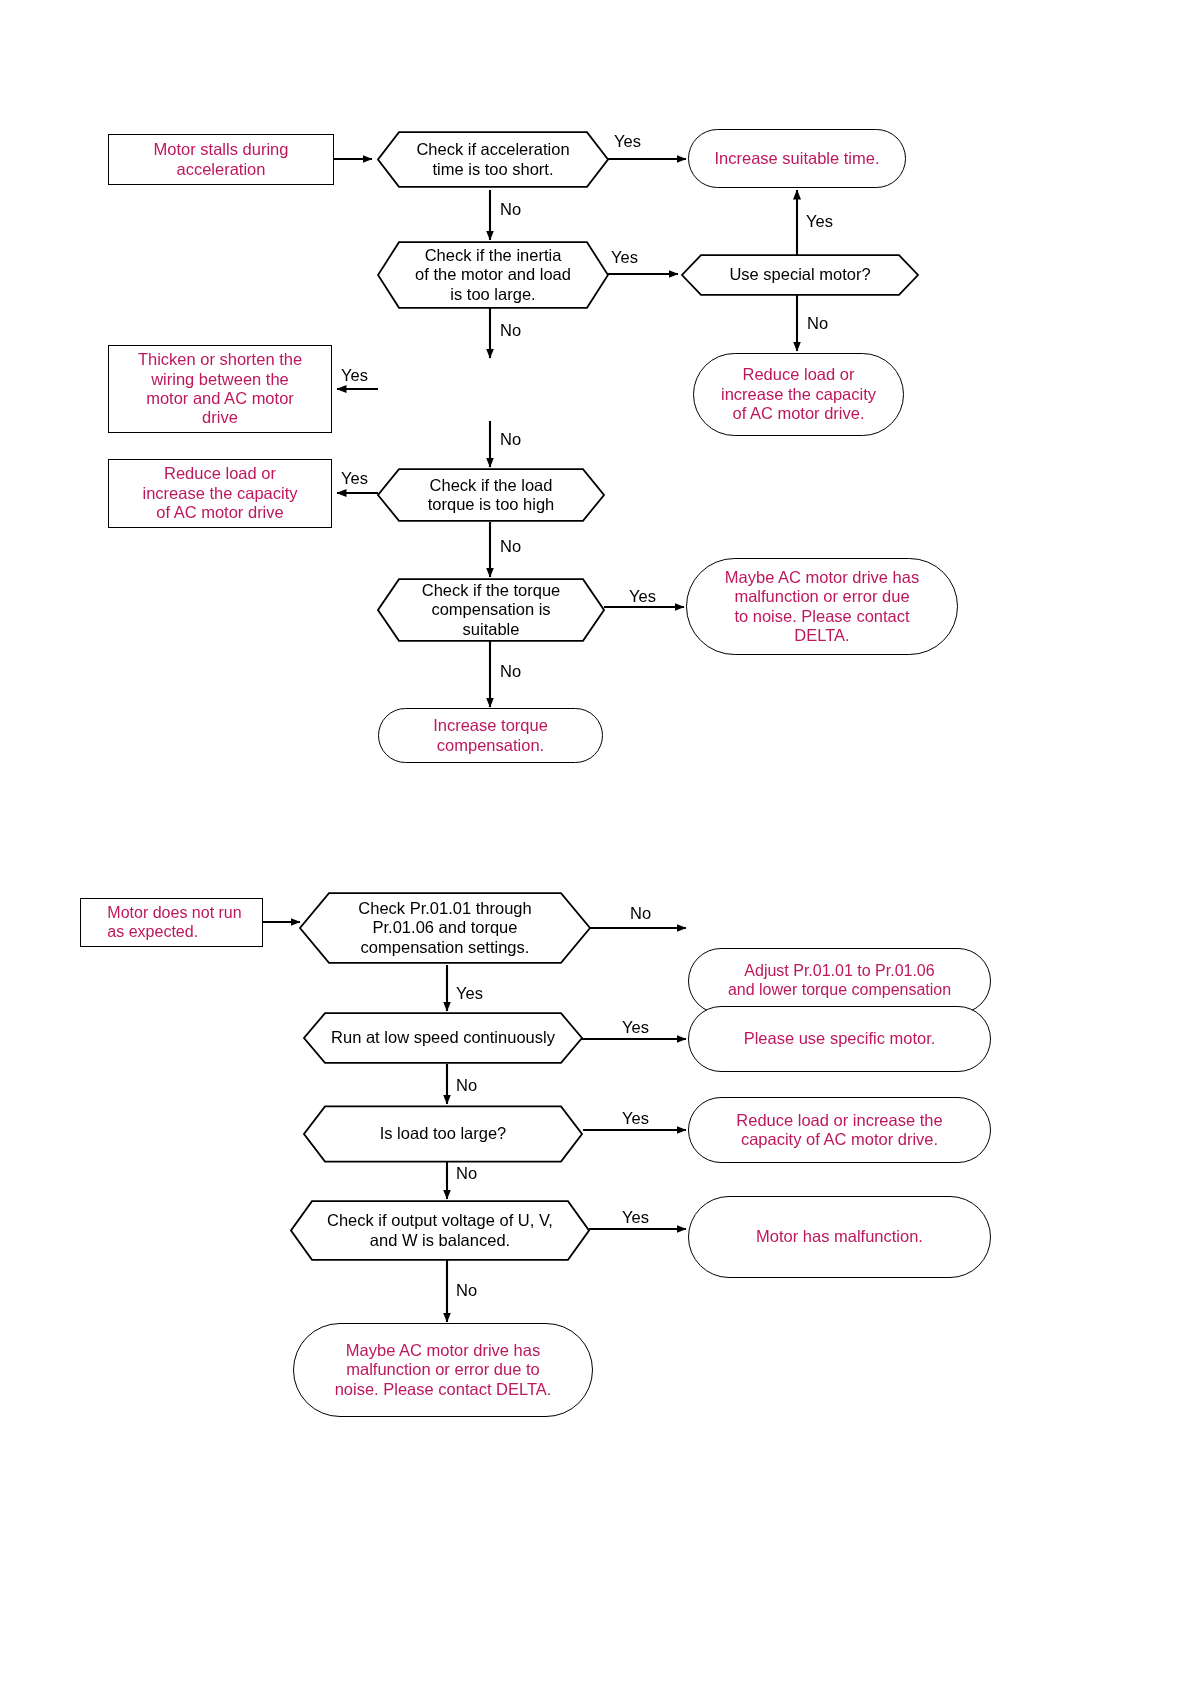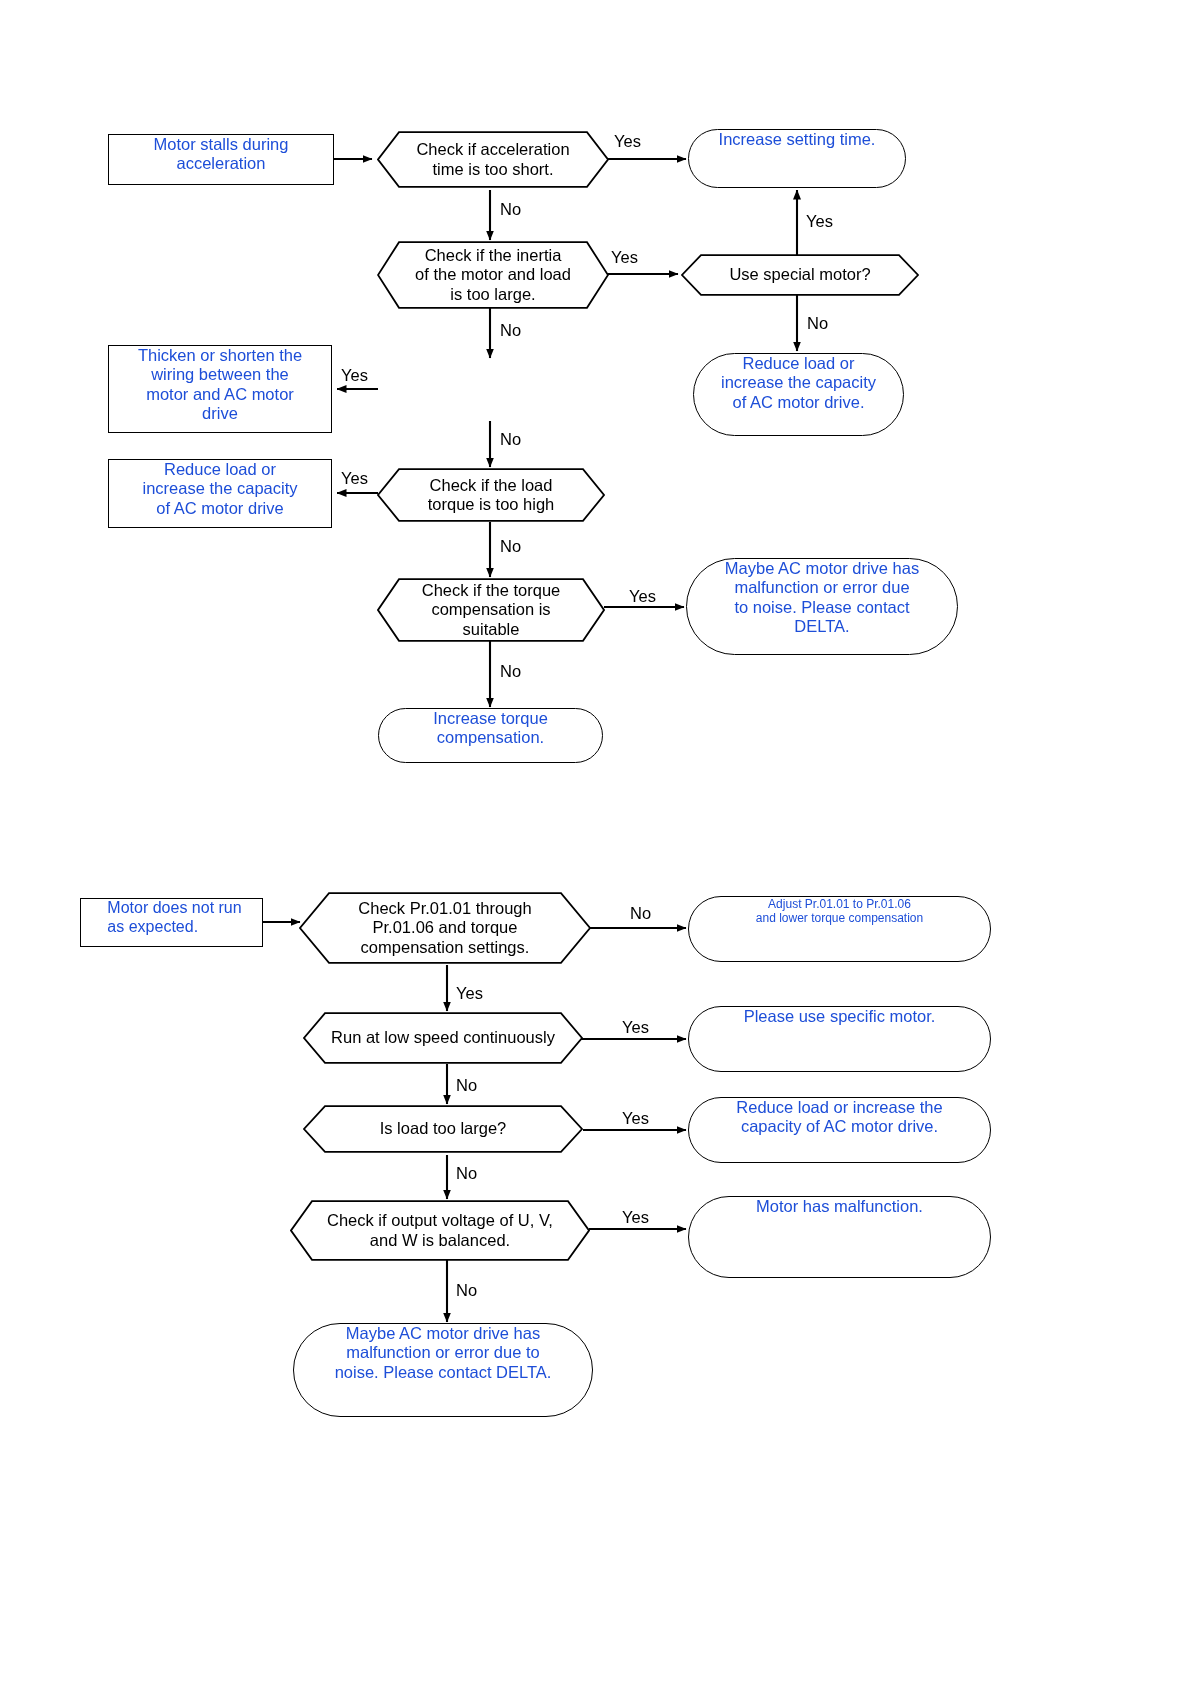--- a/index.html
+++ b/index.html
@@ -28,26 +28,26 @@
     left: 0; top: 0;
     width: 1191px;
     height: 1684px;
     pointer-events: none;
   }
 
   .node {
     position: absolute;
     box-sizing: border-box;
     display: flex;
-    align-items: flex-start;
+    align-items: center;
     justify-content: center;
     text-align: center;
     font-size: 16.5px;
     line-height: 1.18;
-    color: #1d4ed8;
+    color: #be185d;
     background: #fff;
   }
 
   .rect {
     border: 1.6px solid #000;
   }
 
   .stadium {
     border: 1.6px solid #000;
     border-radius: 999px;
@@ -140,21 +140,21 @@
     <svg class="hexshape" viewBox="0 0 232 57" preserveAspectRatio="none">
       <polygon points="22,1.2 210,1.2 231,28.5 210,55.8 22,55.8 1,28.5" fill="#fff" stroke="#000" stroke-width="1.8" vector-effect="non-scaling-stroke"></polygon>
     </svg>
     <div class="hextext">
         <span class="txt">Check if acceleration
 time is too short.</span>
       </div>
   </div>
 
   <div class="node stadium" style="left:688px; top:129px; width:218px; height:59px;">
-    <span class="txt">Increase setting time.</span>
+    <span class="txt">Increase suitable time.</span>
   </div>
 
   <div class="hexwrap" style="left:681px; top:254px; width:238px; height:42px;">
     <svg class="hexshape" viewBox="0 0 238 42" preserveAspectRatio="none">
       <polygon points="20,1.2 218,1.2 237,21 218,40.8 20,40.8 1,21" fill="#fff" stroke="#000" stroke-width="1.8" vector-effect="non-scaling-stroke"></polygon>
     </svg>
     <div class="hextext">
         <span class="txt">Use special motor?</span>
       </div>
   </div>
@@ -245,39 +245,39 @@
     <svg class="hexshape" viewBox="0 0 292 72" preserveAspectRatio="none">
       <polygon points="30,1.2 262,1.2 291,36 262,70.8 30,70.8 1,36" fill="#fff" stroke="#000" stroke-width="1.8" vector-effect="non-scaling-stroke"></polygon>
     </svg>
     <div class="hextext">
         <span class="txt">Check Pr.01.01 through
 Pr.01.06 and torque
 compensation settings.</span>
       </div>
   </div>
 
-  <div class="node stadium" style="left:688px; top:896px; width:303px; height:66px; font-size:12px;">
+  <div class="node stadium" style="left:688px; top:948px; width:303px; height:66px; font-size:16px;">
     <span class="txt">Adjust Pr.01.01 to Pr.01.06
 and lower torque compensation</span>
   </div>
 
   <div class="hexwrap" style="left:303px; top:1012px; width:280px; height:52px;">
     <svg class="hexshape" viewBox="0 0 280 52" preserveAspectRatio="none">
       <polygon points="22,1.2 258,1.2 279,26 258,50.8 22,50.8 1,26" fill="#fff" stroke="#000" stroke-width="1.8" vector-effect="non-scaling-stroke"></polygon>
     </svg>
     <div class="hextext" style="padding:16px 10px;">
         <span class="txt">Run at low speed continuously</span>
       </div>
   </div>
 
   <div class="node stadium" style="left:688px; top:1006px; width:303px; height:66px;">
     <span class="txt">Please use specific motor.</span>
   </div>
 
-  <div class="hexwrap" style="left:303px; top:1105px; width:280px; height:48px;">
+  <div class="hexwrap" style="left:303px; top:1105px; width:280px; height:58px;">
     <svg class="hexshape" viewBox="0 0 280 50" preserveAspectRatio="none">
       <polygon points="22,1.2 258,1.2 279,25 258,48.8 22,48.8 1,25" fill="#fff" stroke="#000" stroke-width="1.8" vector-effect="non-scaling-stroke"></polygon>
     </svg>
     <div class="hextext">
         <span class="txt">Is load too large?</span>
       </div>
   </div>
 
   <div class="node stadium" style="left:688px; top:1097px; width:303px; height:66px;">
     <span class="txt">Reduce load or increase the

